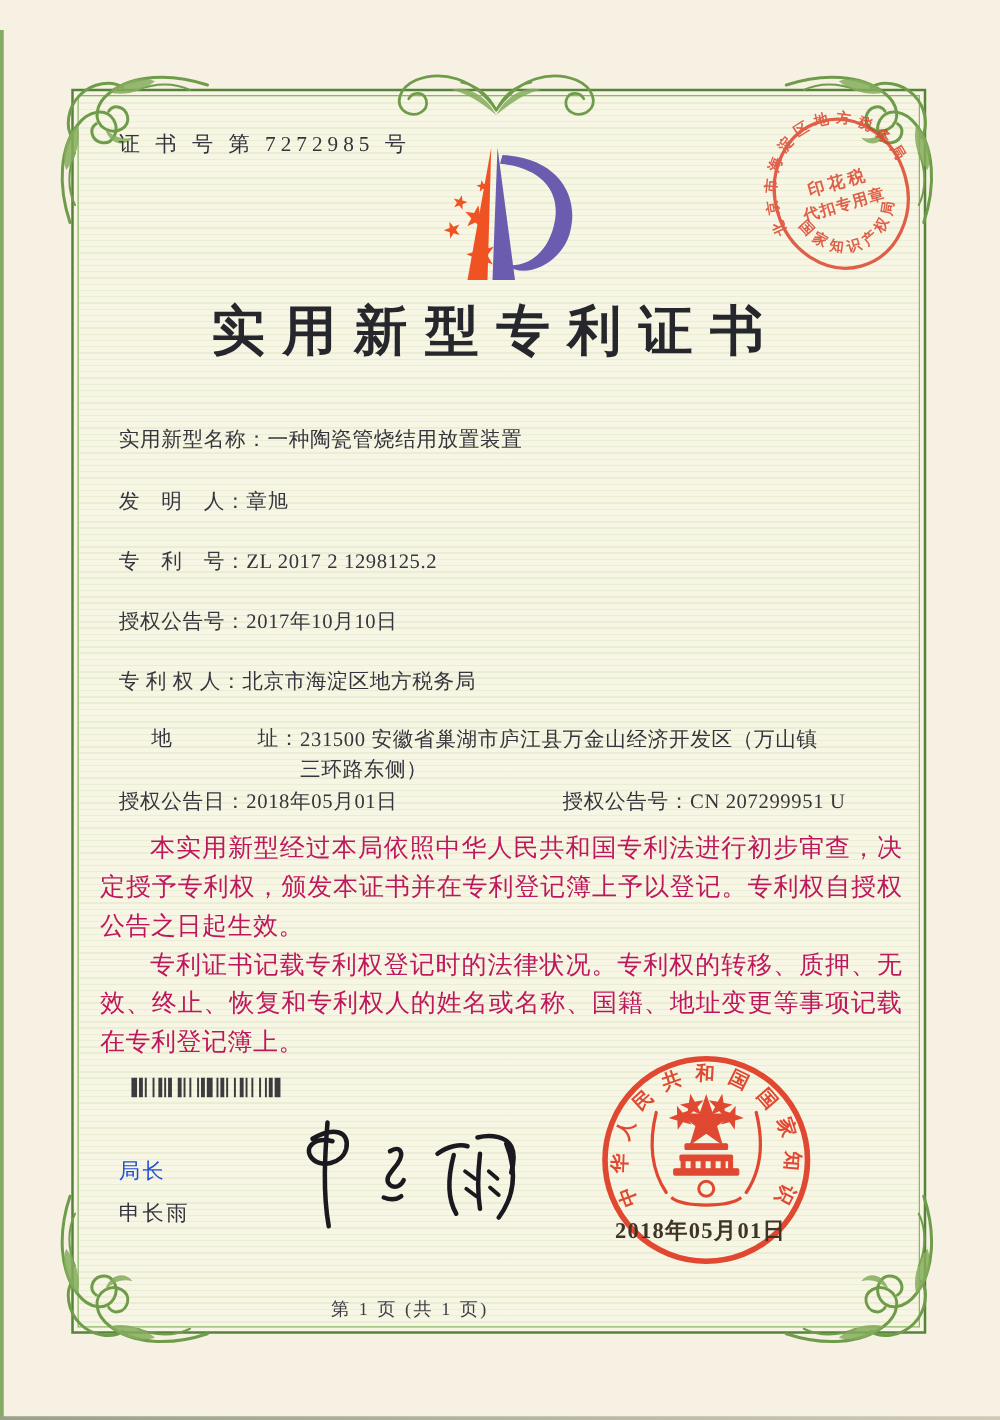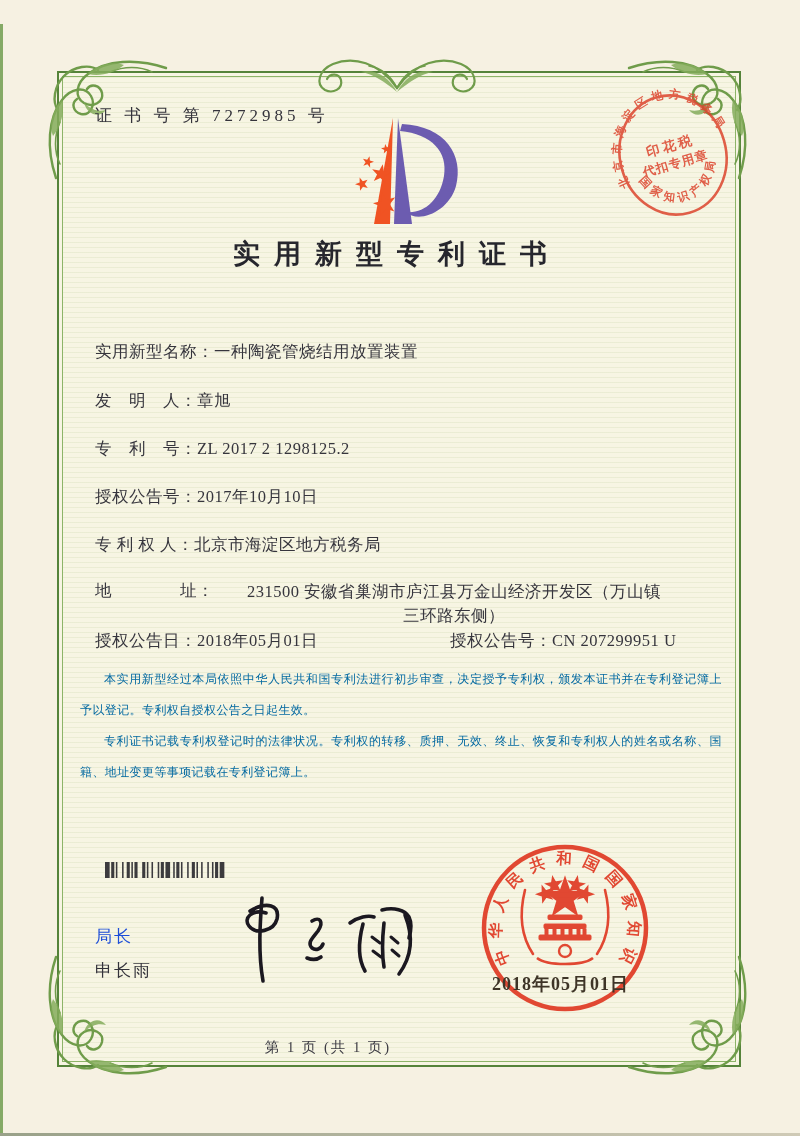--- a/index.html
+++ b/index.html
@@ -17,28 +17,28 @@
        background:repeating-linear-gradient(180deg,
          rgba(170,192,130,.16) 0 1px,rgba(255,255,255,0) 1px 5px);}
   .corner{width:130px;height:130px;}
   .c-tl{left:40px;top:52px;}
   .c-tr{left:625px;top:52px;transform:scaleX(-1);}
   .c-bl{left:40px;top:953px;transform:scaleY(-1);}
   .c-br{left:625px;top:953px;transform:scale(-1,-1);}
   .top-orn{left:277px;top:46px;}
   
   .certno{left:95px;top:104px;font-size:17px;letter-spacing:4px;color:#34333b;}
-  .title{left:57px;top:236px;width:680px;text-align:center;font-size:27px;
+  .title{left:57px;top:236px;width:680px;text-align:center;font-size:43px;
        font-weight:700;letter-spacing:14px;color:#26262d;}
-  .row{left:95px;font-size:16.5px;color:#36353d;letter-spacing:.5px;white-space:nowrap;text-align:center;}
+  .row{left:95px;font-size:16.5px;color:#36353d;letter-spacing:.5px;white-space:nowrap;}
   .row .lab{color:#36353d;}
   .addr-wrap{display:inline-block;vertical-align:top;white-space:normal;width:480px;}
   .grant-no{left:450px;}
-  .paras{left:80px;top:664px;width:642px;font-size:12px;line-height:31px;
-       color:#0369a1;letter-spacing:.4px;text-align:justify;}
+  .paras{left:80px;top:664px;width:642px;font-size:20px;line-height:31px;
+       color:#be185d;letter-spacing:.4px;text-align:justify;}
   .paras p{margin:0;text-indent:2em;}
   .sigtitle{left:95px;top:925px;font-size:17px;letter-spacing:2px;color:#1d4ed8;}
   .signame{left:95px;top:959px;font-size:17px;letter-spacing:2px;color:#34333b;}
   .sealdate{left:492px;top:972px;font-size:18px;font-weight:700;
        letter-spacing:1px;color:#3e3427;}
   .footer{left:57px;top:1038px;width:542px;text-align:center;font-size:14.5px;
        color:#3c3b43;letter-spacing:2px;}
 </style>
 </head>
 <body>
@@ -166,21 +166,21 @@
 </div>
 <div class="abs row" style="top:438px;">
   <span class="lab">专　利　号：</span><span>ZL 2017 2 1298125.2</span>
 </div>
 <div class="abs row" style="top:486px;">
   <span class="lab">授权公告号：</span><span>2017年10月10日</span>
 </div>
 <div class="abs row" style="top:534px;">
   <span class="lab">专 利 权 人：</span><span>北京市海淀区地方税务局</span>
 </div>
-<div class="abs row" style="top:580px;">
+<div class="abs row" style="top:580px;margin-left:26px;">
   <span class="lab" style="vertical-align:top;">地　　　　址：</span><span class="addr-wrap"><span style="display:block;line-height:24px;">231500 安徽省巢湖市庐江县万金山经济开发区（万山镇</span><span style="display:block;line-height:24px;">三环路东侧）</span></span>
 </div>
 <div class="abs row" style="top:630px;">
   <span class="lab">授权公告日：</span><span>2018年05月01日</span>
 </div>
 <div class="abs row grant-no" style="top:630px;">
   <span class="lab">授权公告号：</span><span>CN 207299951 U</span>
 </div>
 
 <div class="abs paras">

